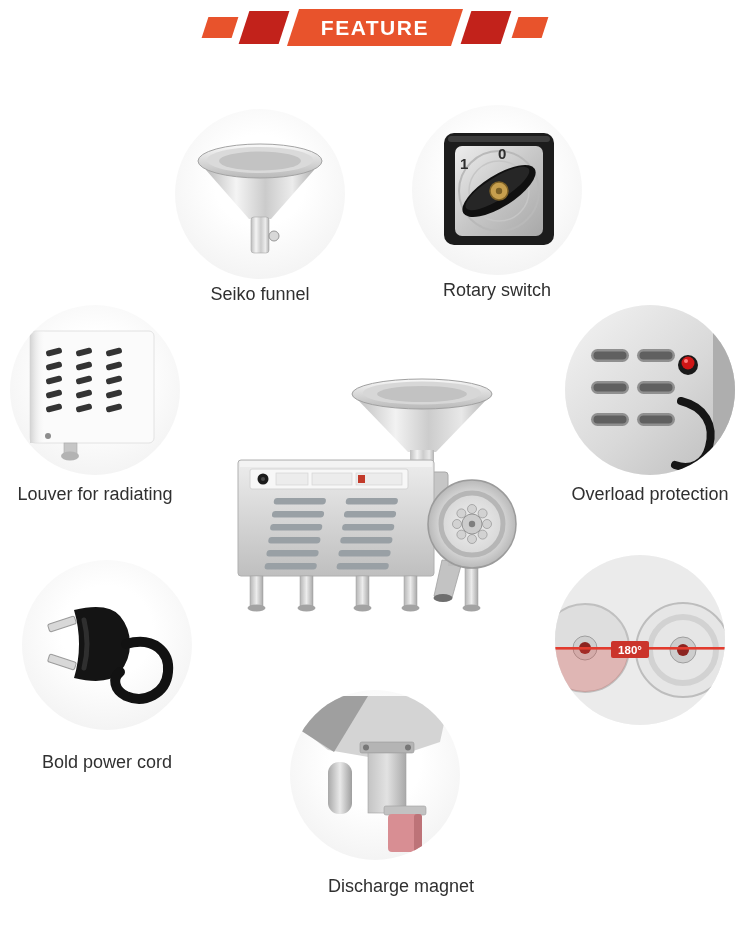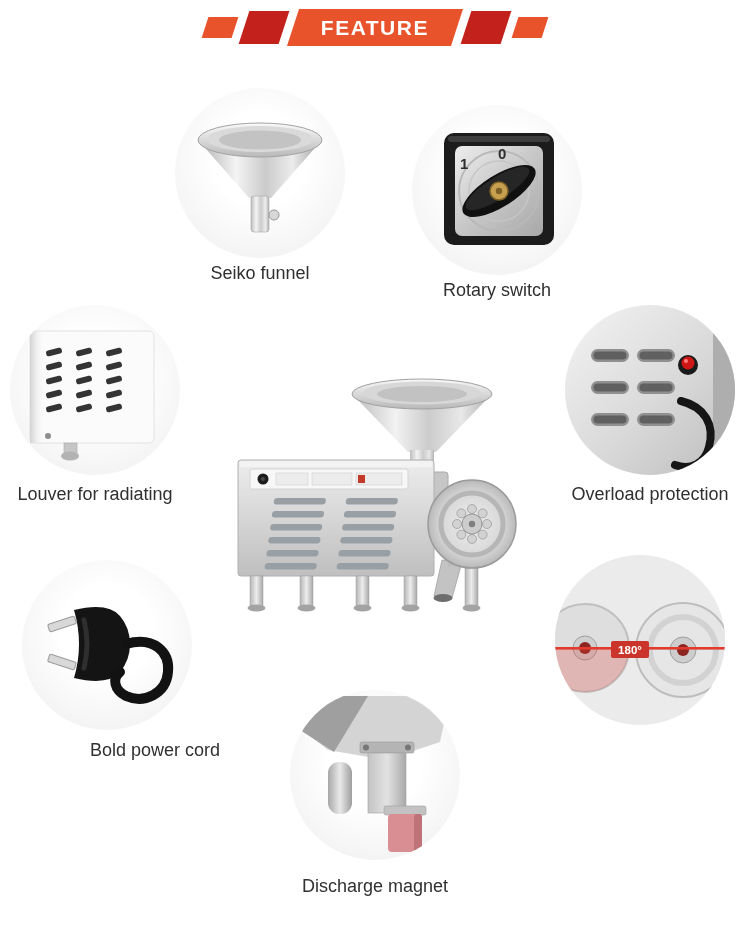--- a/index.html
+++ b/index.html
@@ -28,31 +28,31 @@
   .feature { position: absolute; width: 170px; }
   .photo {
     width: 170px; height: 170px; border-radius: 50%; overflow: hidden;
     background: radial-gradient(circle at 50% 42%, #ffffff 35%, #ededed 100%);
   }
   .photo svg { display: block; width: 100%; height: 100%; }
   .caption {
     position: absolute; top: 175px; left: 50%; transform: translateX(-50%);
     white-space: nowrap; font-size: 18px; color: #303030;
   }
-  .f-funnel   { left: 175px; top: 88px; }
+  .f-funnel   { left: 175px; top: 109px; }
   .f-switch   { left: 412px; top: 105px; }
   .f-louver   { left: 10px;  top: 305px; }
   .f-overload { left: 565px; top: 305px; }
   .f-cord     { left: 22px;  top: 560px; }
   .f-chamber  { left: 555px; top: 555px; font-weight: bold; }
   .f-magnet   { left: 290px; top: 690px; }
   .f-louver .caption, .f-overload .caption { top: 179px; }
   .f-chamber .caption { top: 181px; left: calc(50% - 17px); }
-  .f-cord .caption    { top: 180px; margin-left: 48px; }
-  .f-magnet .caption  { top: 186px; }
+  .f-cord .caption    { top: 192px; }
+  .f-magnet .caption  { top: 186px; margin-left: 26px; }
   
   .machine { position: absolute; left: 210px; top: 372px; width: 335px; height: 258px; }
   .machine svg { display: block; width: 100%; height: 100%; }
 </style>
 </head>
 <body>
 
 <div class="page">
 
   <div class="ribbon">

